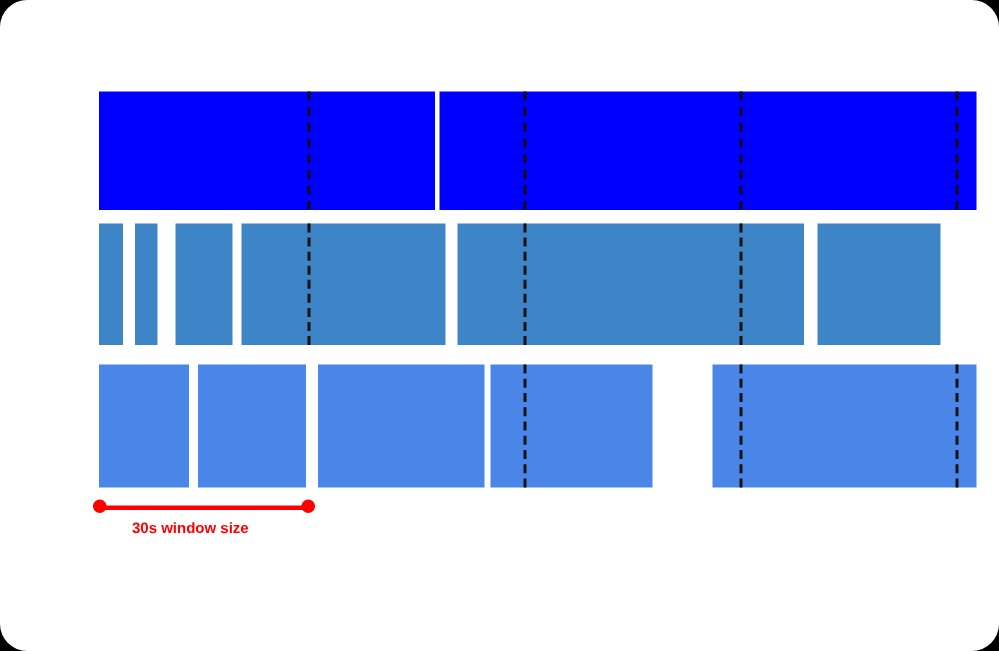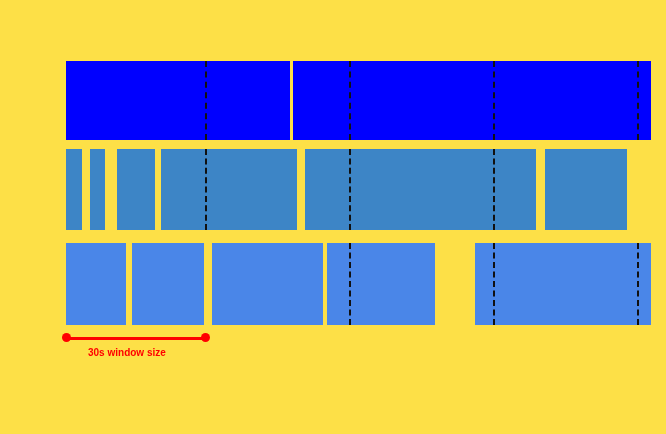--- a/index.html
+++ b/index.html
@@ -1,18 +1,18 @@
 <!DOCTYPE html>
 <html><head>
 <meta charset="utf-8">
 <style>
   html,body{margin:0;padding:0;background:#000;}
   body{width:666px;height:434px;overflow:hidden;
        font-family:"Liberation Sans", sans-serif;}
-  #stage{position:relative;width:666px;height:434px;background:#fde047;}
+  #stage{position:relative;width:666px;height:434px;background:#ffffff;border-radius:18px;}
 
   
   .track{position:absolute;left:0;right:0;}
   .bar{position:absolute;top:0;bottom:0;box-sizing:border-box;}
 
   
   .winline{position:absolute;width:0;border-left:2px dashed #111111;}
 
   
   .ann-line{position:absolute;height:0;border-top:3px solid #ff0000;}

